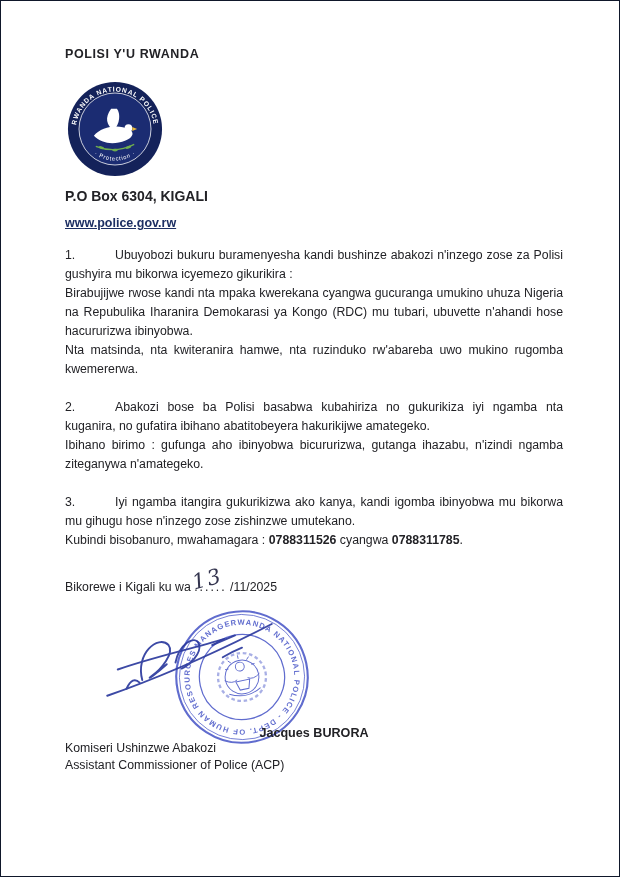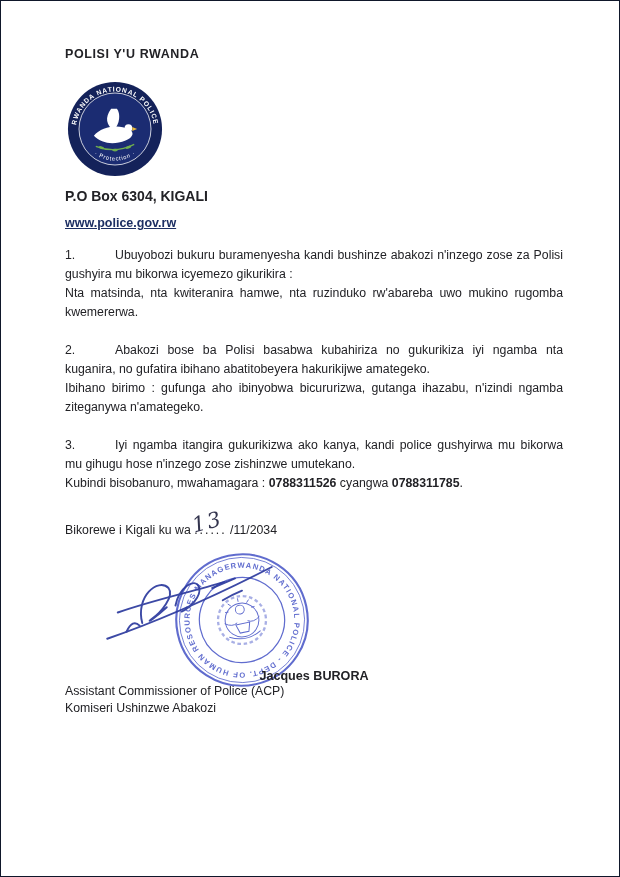--- a/index.html
+++ b/index.html
@@ -78,30 +78,31 @@
           <ellipse cx="64" cy="69" rx="3" ry="1.4" fill="#6fae4e" transform="rotate(-18 64 69)"></ellipse>
         </g>
       </svg>
     </div>
 
     <div class="pobox">P.O Box 6304, KIGALI</div>
     <div class="site">www.police.gov.rw</div>
 
 
     <p class="para first"><span class="pnum">1.</span><span>Ubuyobozi bukuru buramenyesha kandi bushinze abakozi n'inzego zose za Polisi gushyira mu bikorwa icyemezo gikurikira :</span></p>
+    <p class="para">Birabujijwe rwose kandi nta mpaka kwerekana cyangwa gucuranga umukino uhuza Nigeria na Repubulika Iharanira Demokarasi ya Kongo (RDC) mu tubari, ubuvette n'ahandi hose hacururizwa ibinyobwa.</p>
     <p class="para">Nta matsinda, nta kwiteranira hamwe, nta ruzinduko rw'abareba uwo mukino rugomba kwemererwa.</p>
 
     <p class="para gap"><span class="pnum">2.</span><span>Abakozi bose ba Polisi basabwa kubahiriza no gukurikiza iyi ngamba nta kuganira, no gufatira ibihano abatitobeyera hakurikijwe amategeko.</span></p>
     <p class="para">Ibihano birimo : gufunga aho ibinyobwa bicururizwa, gutanga ihazabu, n'izindi ngamba ziteganywa n'amategeko.</p>
 
-    <p class="para gap"><span class="pnum">3.</span><span>Iyi ngamba itangira gukurikizwa ako kanya, kandi police gushyirwa mu bikorwa mu gihugu hose n'inzego zose zishinzwe umutekano.</span></p>
+    <p class="para gap"><span class="pnum">3.</span><span>Iyi ngamba itangira gukurikizwa ako kanya, kandi igomba ibinyobwa mu bikorwa mu gihugu hose n'inzego zose zishinzwe umutekano.</span></p>
     <p class="para"><span>Kubindi bisobanuro, mwahamagara : </span><span class="phone">0788311526</span><span> cyangwa </span><span class="phone">0788311785</span><span>.</span></p>
 
     <div class="dateline">
-      <span>Bikorewe i Kigali ku wa </span><span class="dots"><span>......</span><span class="hand-day">13</span></span><span> /11/2034</span>
+      <span>Bikorewe i Kigali ku wa </span><span class="dots"><span>......</span><span class="hand-day">13</span></span><span> /11/2025</span>
     </div>
 
     <div class="sig-area">
       <svg class="stamp-svg" viewBox="0 0 160 160">
         <g stroke="#4553c6" fill="none">
           <circle cx="80" cy="80" r="74" stroke-width="2.4"></circle>
           <circle cx="80" cy="80" r="70.5" stroke-width="0.9"></circle>
           <circle cx="80" cy="80" r="48" stroke-width="1.4"></circle>
           <circle cx="80" cy="80" r="27" stroke-width="2.6" stroke-dasharray="4 3" opacity="0.55"></circle>
           <circle cx="80" cy="80" r="19" stroke-width="1.1"></circle>
@@ -127,18 +128,18 @@
           <path d="M30 68 C70 54 112 45 152 33"></path>
           <path d="M138 40 l26 -11"></path>
           <path d="M150 54 q12 -7 22 -11"></path>
           <path d="M40 90 q7 -15 15 -7"></path>
         </g>
       </svg>
     </div>
 
     <div class="signatory">
       <div class="sig-name">Jacques BURORA</div>
+      <div class="sig-line">Komiseri Ushinzwe Abakozi</div>
       <div class="sig-line">Assistant Commissioner of Police (ACP)</div>
-      <div class="sig-line">Komiseri Ushinzwe Abakozi</div>
     </div>
 
   </div>
 </div>
 
 </body></html>

